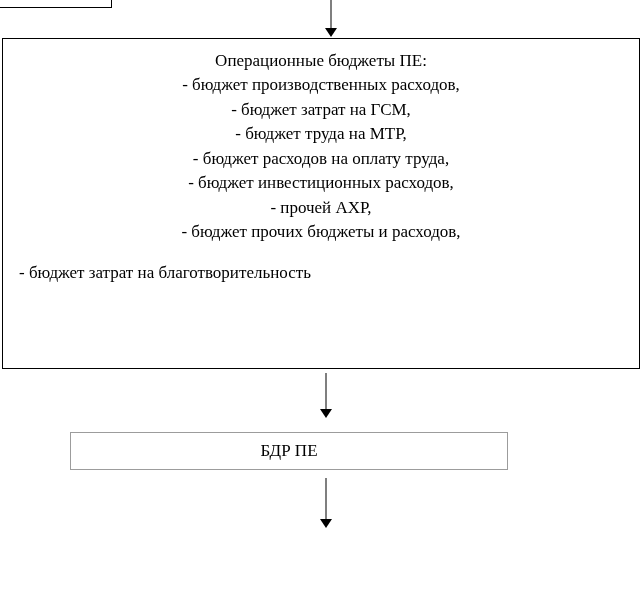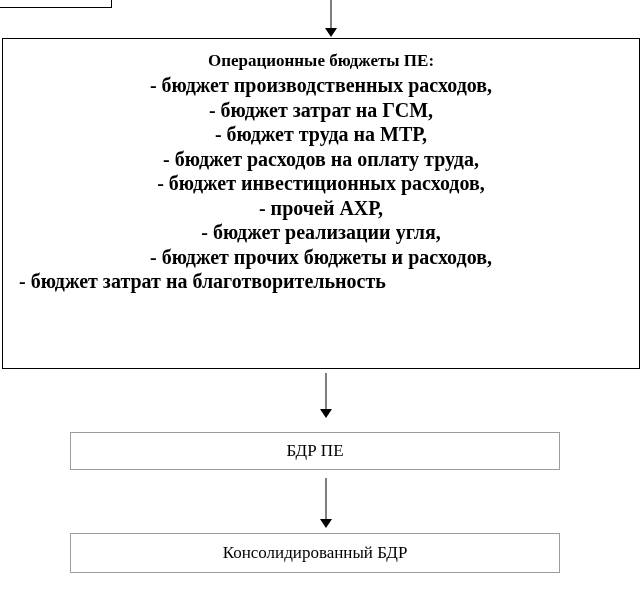--- a/index.html
+++ b/index.html
@@ -38,40 +38,40 @@
     width: 638px;
     height: 331px;
     border: 1px solid #000000;
     box-sizing: border-box;
     background: #ffffff;
     text-align: center;
     padding-top: 9px;
   }
   .main-box .title {
     display: block;
-    font-weight: bold;
+    font-weight: normal;
     font-size: 17px;
     line-height: 25px;
   }
   .main-box .line {
     display: block;
-    font-size: 20px;
+    font-size: 17px;
     line-height: 24.5px;
-    font-weight: bold;
   }
   .main-box .line.left {
     text-align: left;
     padding-left: 16px;
+    margin-top: 16px;
   }
 
   
   .small-box {
     position: absolute;
     left: 70px;
-    width: 490px;
+    width: 438px;
     border: 1px solid #9c9c9c;
     box-sizing: border-box;
     background: #ffffff;
     display: flex;
     align-items: center;
     justify-content: center;
     font-size: 17px;
   }
   .box-bdr-pe { top: 432px; height: 38px; }
   .box-consolidated { top: 533px; height: 40px; }
@@ -120,36 +120,32 @@
   </div>
 
   <div class="main-box">
     <span class="title">Операционные бюджеты ПЕ:</span>
     <span class="line">- бюджет производственных расходов,</span>
     <span class="line">- бюджет затрат на ГСМ,</span>
     <span class="line">- бюджет труда на МТР,</span>
     <span class="line">- бюджет расходов на оплату труда,</span>
     <span class="line">- бюджет инвестиционных расходов,</span>
     <span class="line">- прочей АХР,</span>
-    <span class="line">- бюджет реализации угля,</span>
     <span class="line">- бюджет прочих бюджеты и расходов,</span>
     <span class="line left">- бюджет затрат на благотворительность</span>
   </div>
 
   <div class="arrow arrow-mid">
     <div class="shaft"></div>
     <div class="head"></div>
   </div>
 
   <div class="small-box box-bdr-pe">
     <span>БДР ПЕ</span>
   </div>
 
   <div class="arrow arrow-bottom">
     <div class="shaft"></div>
     <div class="head"></div>
   </div>
 
-  <div class="small-box box-consolidated">
-    <span>Консолидированный БДР</span>
-  </div>
 
 </div>
 
 </body></html>

